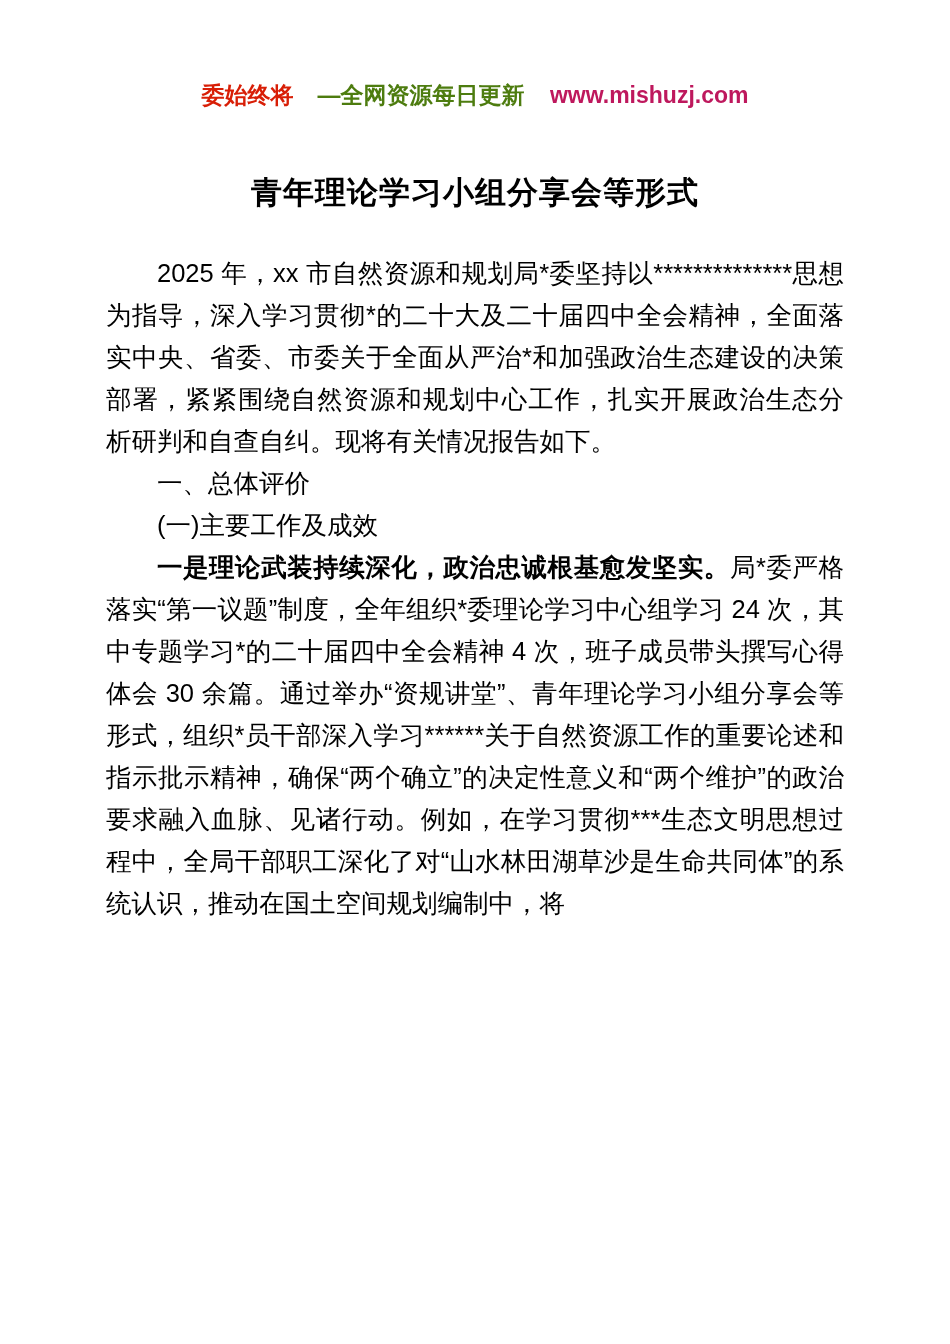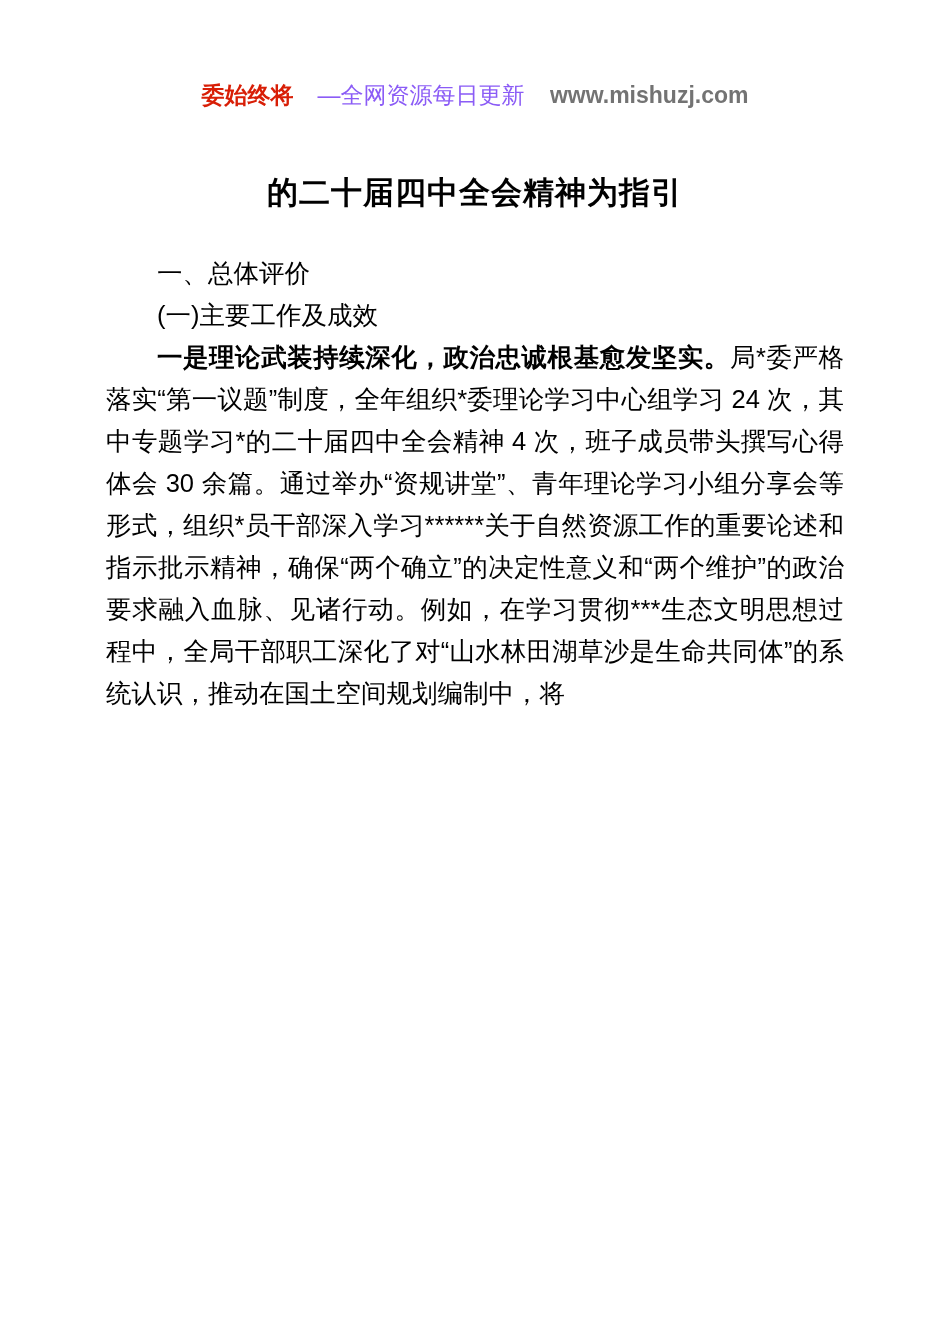--- a/index.html
+++ b/index.html
@@ -27,22 +27,22 @@
     text-align: center;
     font-size: 23px;
     line-height: 34px;
     font-family: "Liberation Sans", sans-serif;
     font-weight: bold;
     white-space: nowrap;
     letter-spacing: 0px;
     margin-bottom: 52px;
   }
   .wm-brand { color: #d81e06; }
-  .wm-mid { color: #8b5cf6; font-weight: normal; margin-left: 24px; }
-  .wm-url { color: #737373; margin-left: 19px; }
+  .wm-mid { color: #4d7c0f; font-weight: bold; margin-left: 24px; }
+  .wm-url { color: #be185d; margin-left: 19px; }
 
   
   .doc-title {
     text-align: center;
     font-size: 31px;
     font-weight: bold;
     font-family: "Liberation Sans", sans-serif;
     line-height: 58px;
     letter-spacing: 1px;
     margin: 0 0 30px 0;
@@ -67,22 +67,23 @@
 </head>
 <body>
 
 <div class="page">
 
   <div class="watermark">
     <span class="wm-brand">委始终将</span><span class="wm-mid">—全网资源每日更新 </span><span class="wm-url">www.mishuzj.com</span>
   </div>
 
   <h1 class="doc-title">
-    <span class="line">的二十届四中全会精神为指引</span>
+    <span class="line">青年理论学习小组分享会等形式</span>
   </h1>
 
   <div class="body-text">
+    <p class="para indent">2025 年，xx 市自然资源和规划局*委坚持以**************思想为指导，深入学习贯彻*的二十大及二十届四中全会精神，全面落实中央、省委、市委关于全面从严治*和加强政治生态建设的决策部署，紧紧围绕自然资源和规划中心工作，扎实开展政治生态分析研判和自查自纠。现将有关情况报告如下。</p>
     <p class="para indent">一、总体评价</p>
     <p class="para indent">(一)主要工作及成效</p>
     <p class="para indent"><b>一是理论武装持续深化，政治忠诚根基愈发坚实。</b><span>局*委严格落实“第一议题”制度，全年组织*委理论学习中心组学习 24 次，其中专题学习*的二十届四中全会精神 4 次，班子成员带头撰写心得体会 30 余篇。通过举办“资规讲堂”、青年理论学习小组分享会等形式，组织*员干部深入学习******关于自然资源工作的重要论述和指示批示精神，确保“两个确立”的决定性意义和“两个维护”的政治要求融入血脉、见诸行动。例如，在学习贯彻***生态文明思想过程中，全局干部职工深化了对“山水林田湖草沙是生命共同体”的系统认识，推动在国土空间规划编制中，将</span></p>
   </div>
 
 </div>
 
 </body></html>

